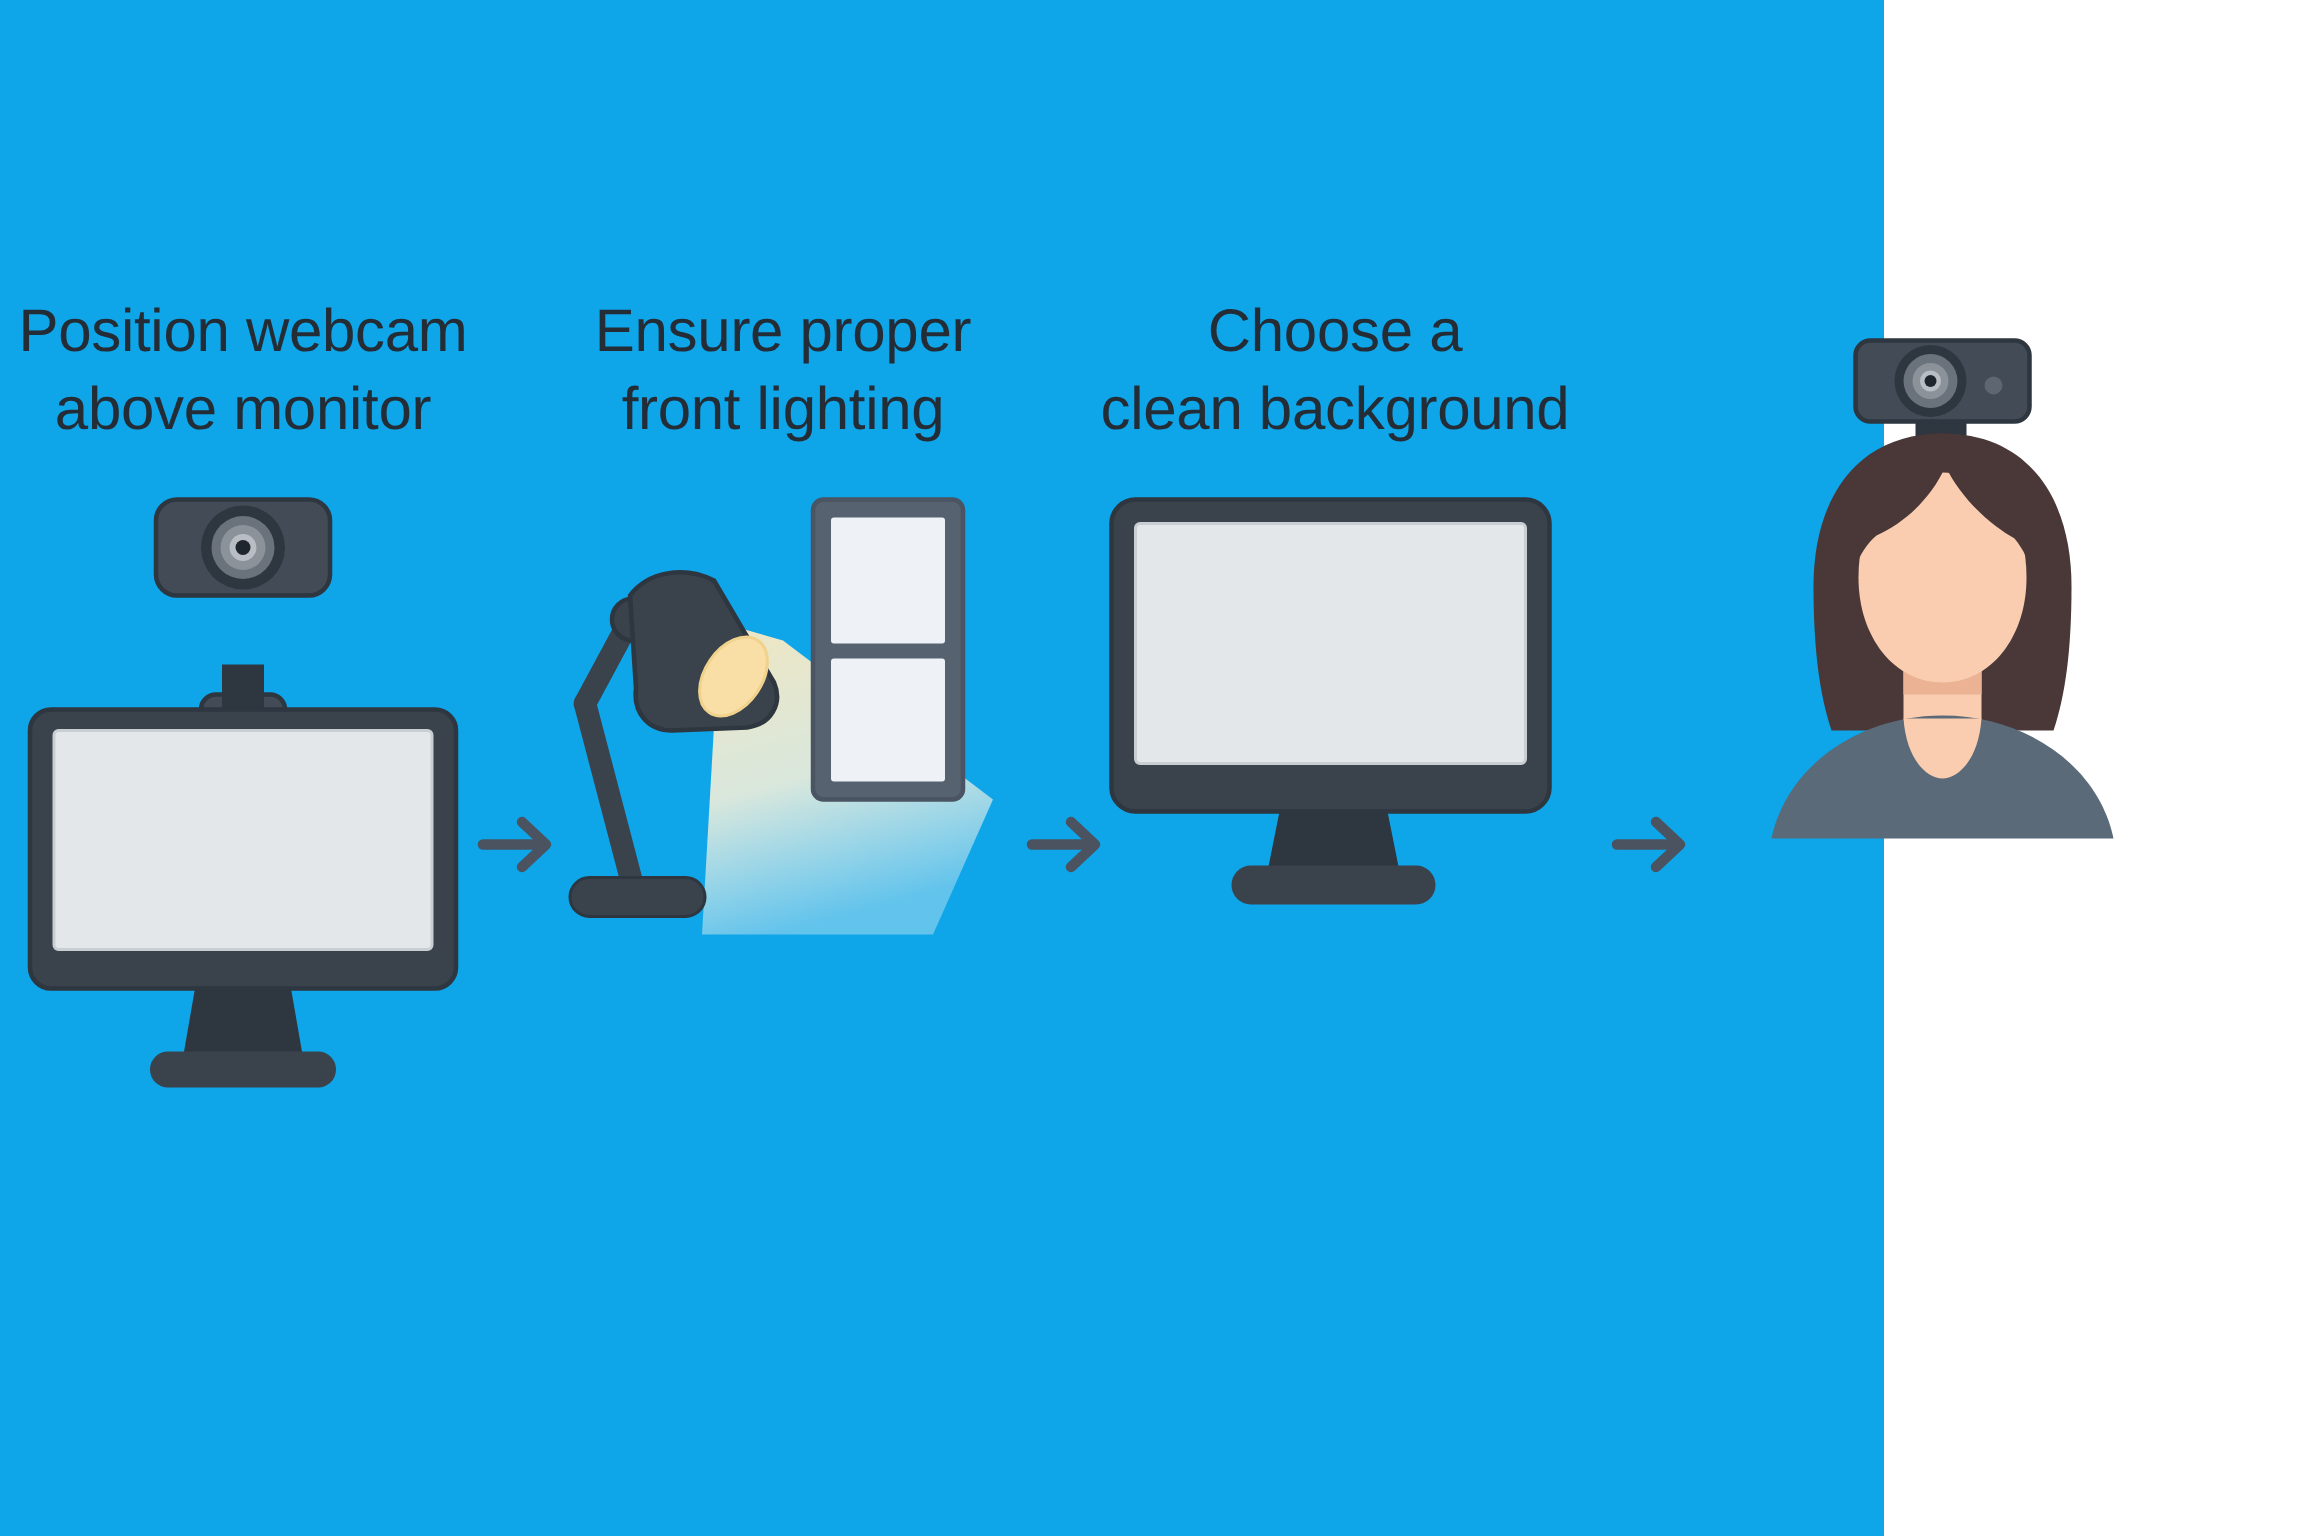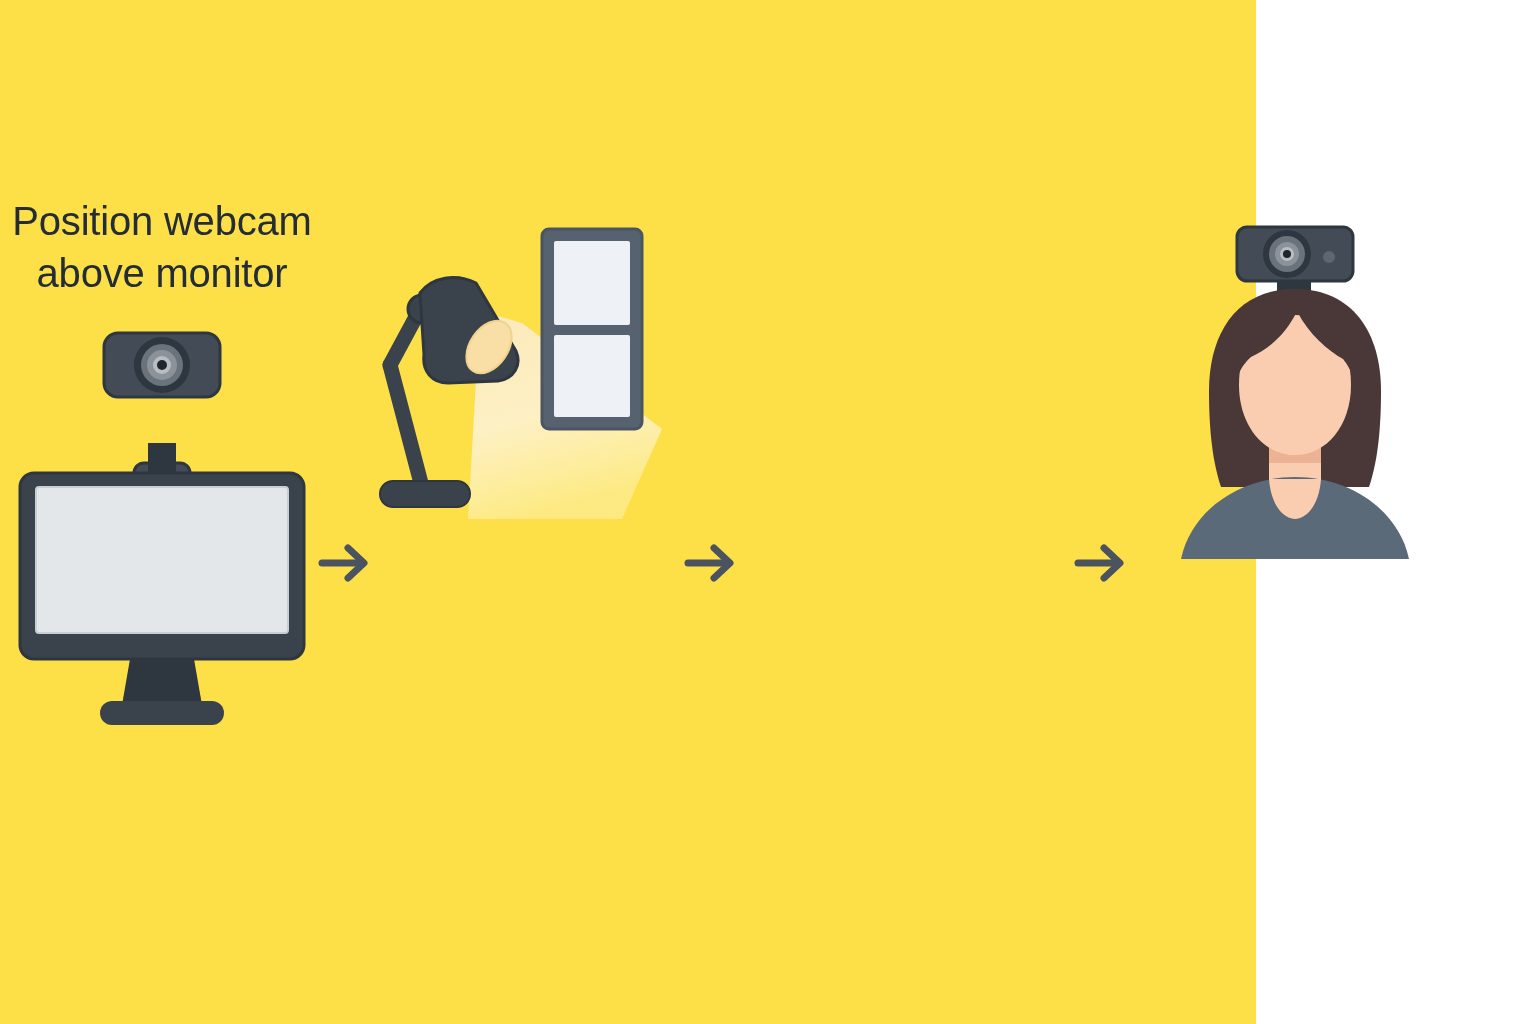--- a/index.html
+++ b/index.html
@@ -12,21 +12,21 @@
     height: 1024px;
     font-family: "Liberation Sans", sans-serif;
     overflow: hidden;
     position: relative;
   }
   #canvas {
     position: absolute;
     left: 0; top: 0;
     width: 1256px;
     height: 1024px;
-    background: #fde047;
+    background: #0ea5e9;
   }
   .step {
     position: absolute;
     top: 195px;
     height: 540px;
   }
   .step-label {
     text-align: center;
     color: #242c36;
     font-size: 40px;
@@ -94,20 +94,22 @@
   </div>
 
   <div class="arrow" id="arrow-1">
     <svg width="60" height="46" viewBox="0 0 60 46">
       <path d="M6 23 H44" stroke="#4a535f" stroke-width="7" stroke-linecap="round" fill="none"></path>
       <path d="M32 8 L48 23 L32 38" stroke="#4a535f" stroke-width="7" stroke-linecap="round" stroke-linejoin="round" fill="none"></path>
     </svg>
   </div>
 
   <div class="step" id="step-2">
+    <div class="step-label">Ensure proper
+front lighting</div>
     <div class="step-art">
       <svg width="310" height="350" viewBox="0 0 310 350">
         <defs>
           <linearGradient id="beamGrad" x1="0" y1="0" x2="0.25" y2="1">
             <stop offset="0%" stop-color="#fbe9bf" stop-opacity="0.95"></stop>
             <stop offset="55%" stop-color="#fdf3da" stop-opacity="0.85"></stop>
             <stop offset="100%" stop-color="#fefbf0" stop-opacity="0.35"></stop>
           </linearGradient>
         </defs>
 
@@ -143,20 +145,36 @@
     </div>
   </div>
 
   <div class="arrow" id="arrow-2">
     <svg width="60" height="46" viewBox="0 0 60 46">
       <path d="M6 23 H44" stroke="#4a535f" stroke-width="7" stroke-linecap="round" fill="none"></path>
       <path d="M32 8 L48 23 L32 38" stroke="#4a535f" stroke-width="7" stroke-linecap="round" stroke-linejoin="round" fill="none"></path>
     </svg>
   </div>
 
+  <div class="step" id="step-3">
+    <div class="step-label">Choose a
+clean background</div>
+    <div class="step-art">
+      <svg width="310" height="300" viewBox="0 0 310 300">
+
+        <rect x="6" y="10" width="292" height="208" rx="16" fill="#3a424c" stroke="#2e3640" stroke-width="3"></rect>
+
+        <rect x="22" y="26" width="260" height="160" rx="3" fill="#e4e7e9" stroke="#c9ced3" stroke-width="2"></rect>
+
+        <path d="M118 218 L190 218 L198 258 L110 258 Z" fill="#2e3640"></path>
+
+        <rect x="86" y="254" width="136" height="26" rx="13" fill="#3a424c"></rect>
+      </svg>
+    </div>
+  </div>
 
   <div class="arrow" id="arrow-3">
     <svg width="60" height="46" viewBox="0 0 60 46">
       <path d="M6 23 H44" stroke="#4a535f" stroke-width="7" stroke-linecap="round" fill="none"></path>
       <path d="M32 8 L48 23 L32 38" stroke="#4a535f" stroke-width="7" stroke-linecap="round" stroke-linejoin="round" fill="none"></path>
     </svg>
   </div>
 
   <div class="step" id="step-4">
     <div class="step-art">

